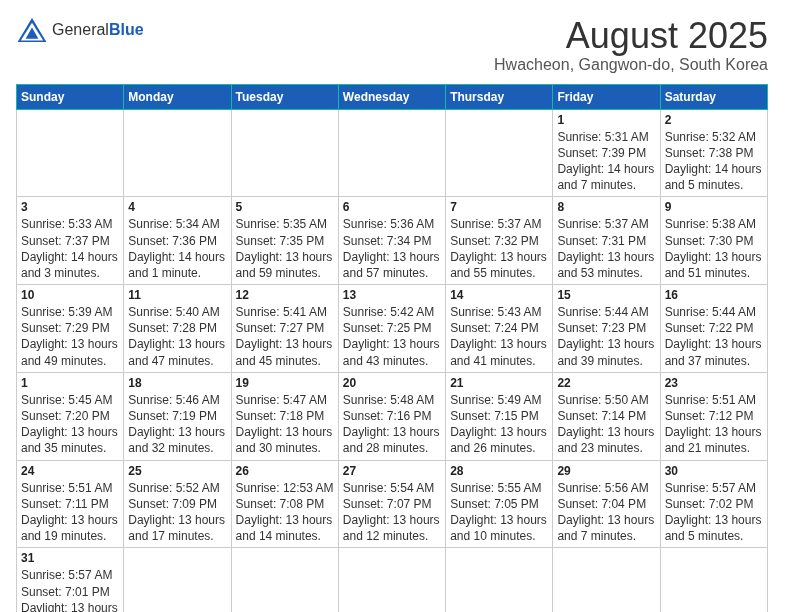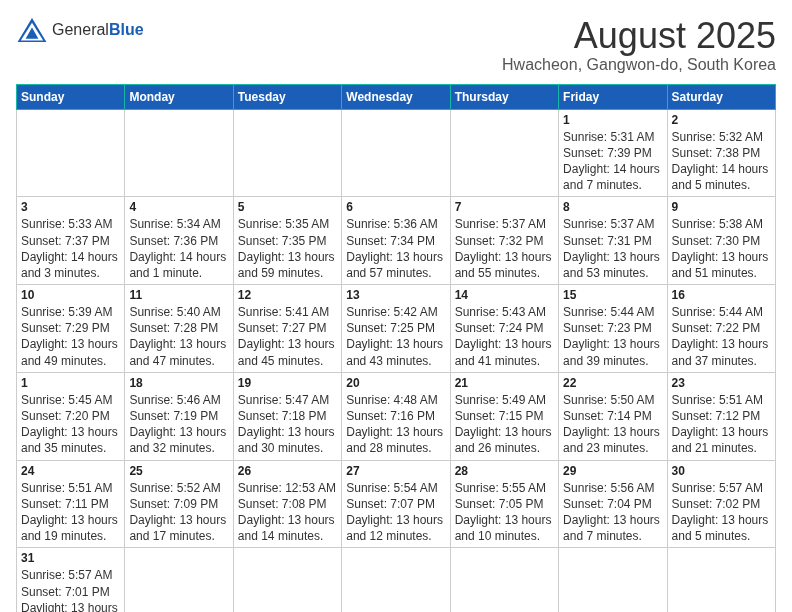--- a/index.html
+++ b/index.html
@@ -7,21 +7,21 @@
       font-family: Arial, sans-serif;
       background: #fff;
       width: 792px;
       height: 612px;
       overflow: hidden;
     }
     .page {
       width: 792px;
       height: 612px;
       background: #fff;
-      padding: 16px 16px 10px 16px;
+      padding: 16px 24px 10px 16px;
     }
     .header {
       display: flex;
       justify-content: space-between;
       align-items: flex-start;
       margin-bottom: 10px;
     }
     .logo {
       display: flex;
       align-items: center;
@@ -261,21 +261,21 @@
           </td>
           <td>
             <span class="day-num">19</span>
             <div class="day-info">Sunrise: 5:47 AM
 Sunset: 7:18 PM
 Daylight: 13 hours
 and 30 minutes.</div>
           </td>
           <td>
             <span class="day-num">20</span>
-            <div class="day-info">Sunrise: 4:48 AM
+            <div class="day-info">Sunrise: 5:48 AM
 Sunset: 7:16 PM
 Daylight: 13 hours
 and 28 minutes.</div>
           </td>
           <td>
             <span class="day-num">21</span>
             <div class="day-info">Sunrise: 5:49 AM
 Sunset: 7:15 PM
 Daylight: 13 hours
 and 26 minutes.</div>

